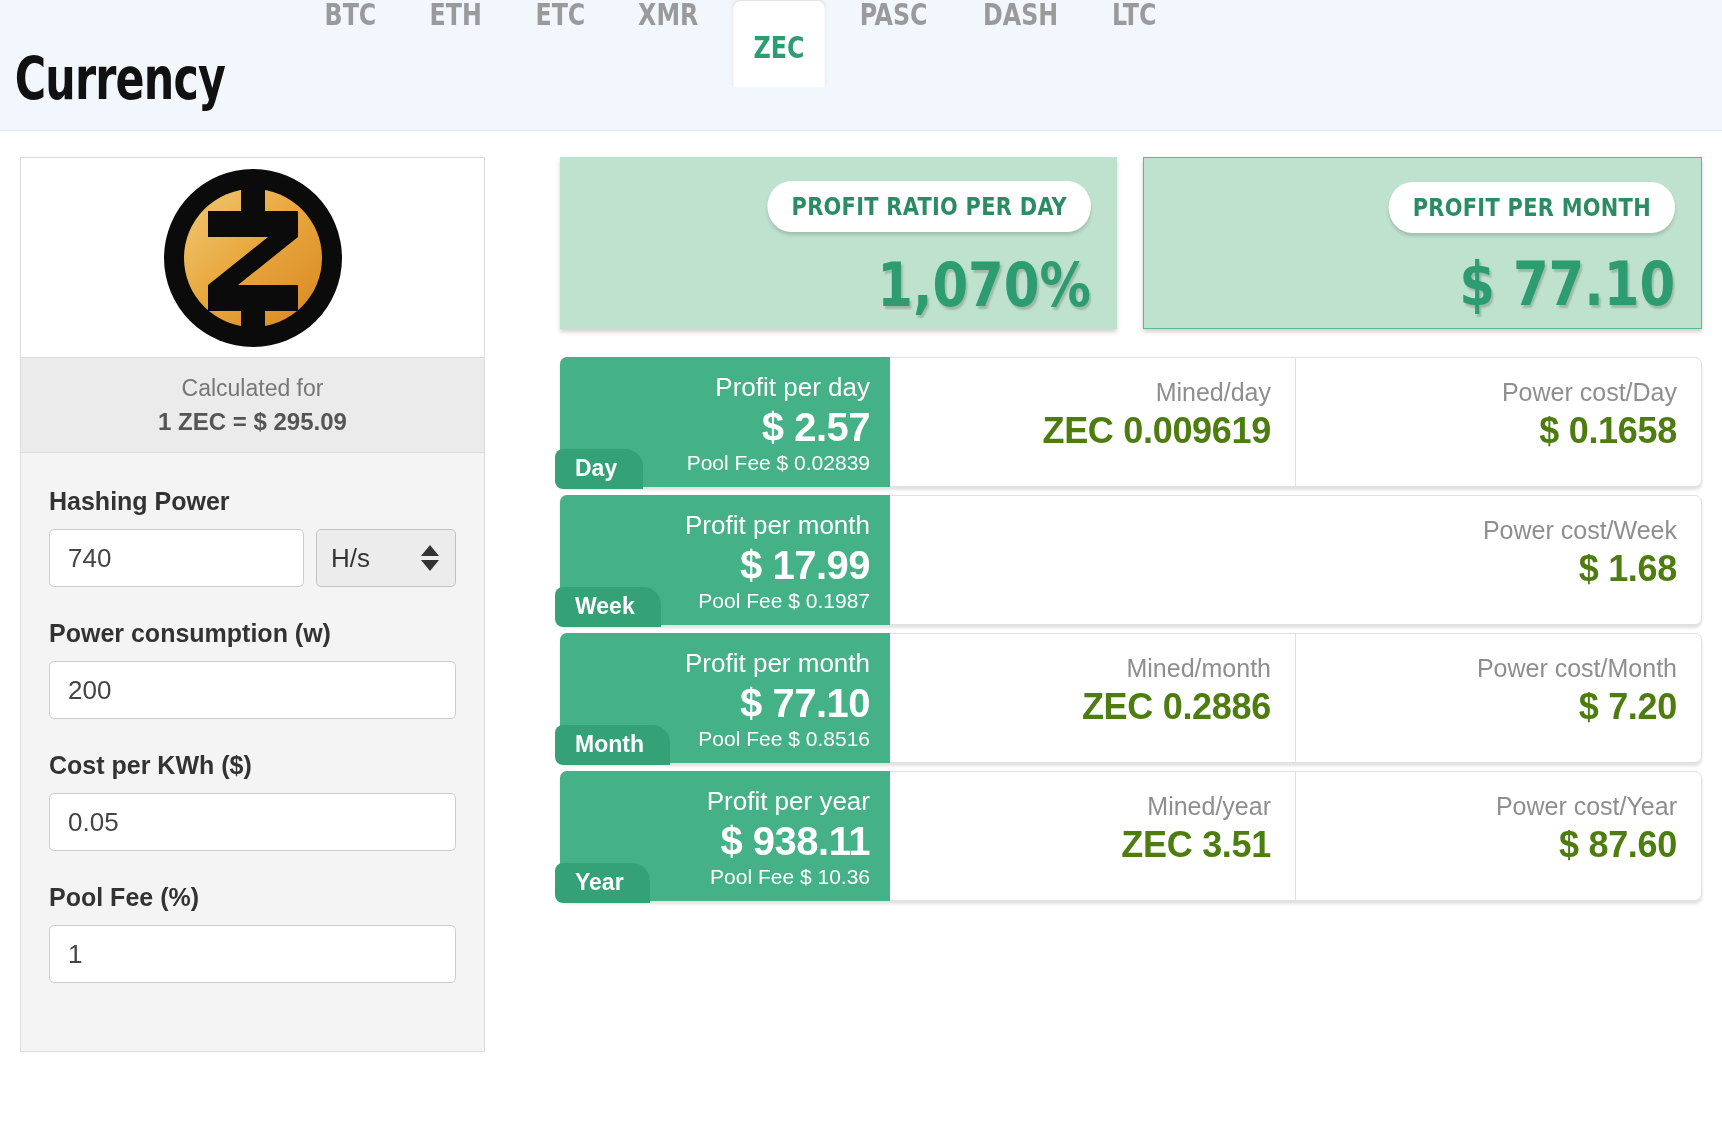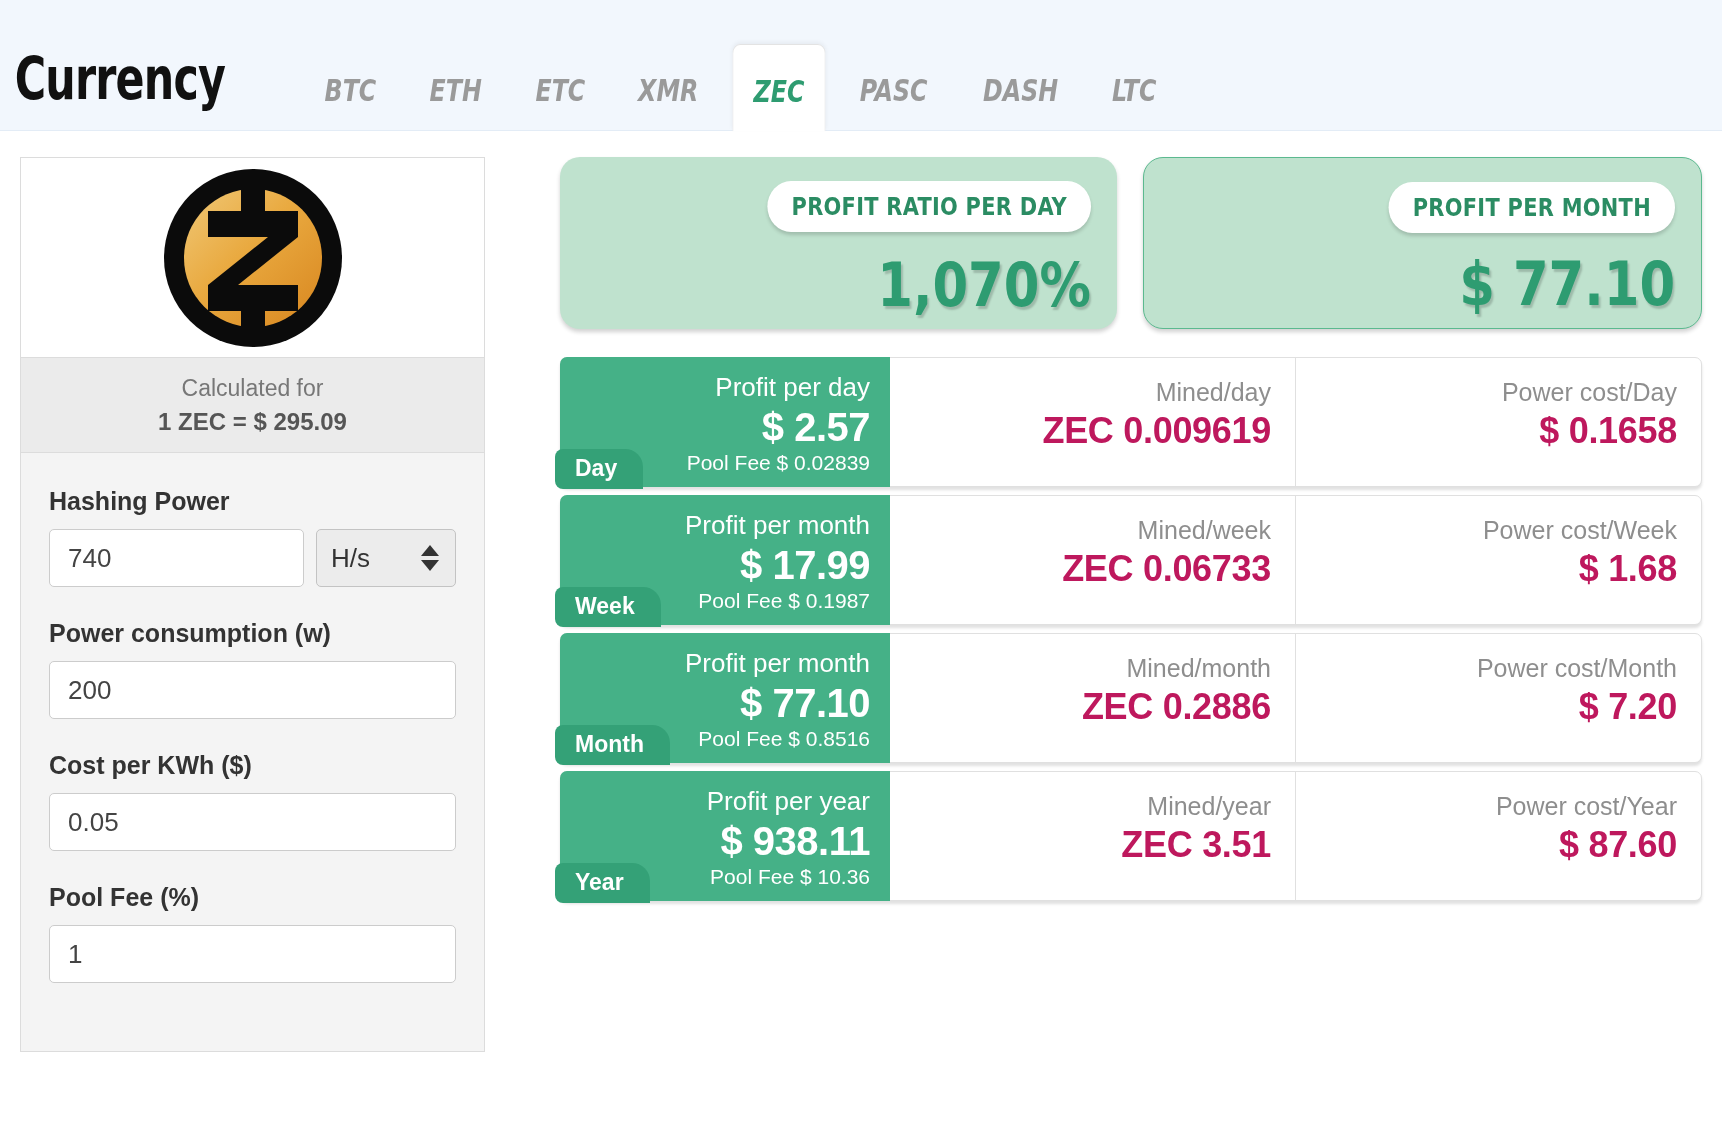--- a/index.html
+++ b/index.html
@@ -27,24 +27,23 @@
     color:#111111;
     letter-spacing:-1px;
     padding:0 0 22px 18px;
     line-height:1;
     white-space:nowrap;
     transform:scaleX(0.82);
     transform-origin:left bottom;
   }
   .tabs {
     display:flex;
-    align-items:flex-end;
+    align-items:flex-start;
     margin-left:24px;
     height:100%;
-    font-style:italic;
   }
   .tab {
     font-family:"DejaVu Sans Condensed","Liberation Sans Narrow","Liberation Sans", sans-serif;
     font-weight:bold;
     font-size:30px;
     color:#9a9a9a;
     padding:0 23px 24px 23px;
     line-height:1;
     cursor:pointer;
     position:relative;
@@ -150,21 +149,21 @@
   .spinner .dn { border-top:11px solid #333333; }
 
   
   .right-panel { flex:1 1 auto; padding-left:75px; padding-right:0; }
 
   .summary-row { display:flex; gap:26px; margin-bottom:28px; }
   .summary-card {
     flex:1 1 0;
     height:172px;
     background:#bfe2ce;
-    border-radius:20px;
+    border-radius:0;
     position:relative;
     box-shadow:0 3px 4px rgba(0,0,0,0.18);
   }
   .summary-card.bordered { border:1px solid #5bb98f; }
   .badge {
     position:absolute;
     top:24px; right:26px;
     background:#ffffff;
     border-radius:26px;
     padding:11px 26px;
@@ -235,21 +234,21 @@
   .cell {
     flex:1 1 0;
     padding:20px 24px 0 0;
     text-align:right;
     position:relative;
   }
   .cell + .cell { border-left:1px solid #e0e0e0; }
   .cell .lbl { font-size:25px; color:#8e8e8e; line-height:1.15; }
   .cell .val {
     font-size:36px;
-    color:#be185d;
+    color:#4d7c0f;
     font-weight:bold;
     line-height:1.35;
     letter-spacing:-0.3px;
   }
 </style>
 </head>
 <body>
 
 <div class="header">
   <div class="brand">Currency</div>
@@ -366,24 +365,20 @@
       </div>
 
       <div class="row">
         <div class="cell-profit">
           <div class="period-tab">Week</div>
           <div class="lbl">Profit per month</div>
           <div class="val">$ 17.99</div>
           <div class="fee">Pool Fee $ 0.1987</div>
         </div>
         <div class="cell">
-          <div class="lbl">Mined/week</div>
-          <div class="val">ZEC 0.06733</div>
-        </div>
-        <div class="cell">
           <div class="lbl">Power cost/Week</div>
           <div class="val">$ 1.68</div>
         </div>
       </div>
 
       <div class="row">
         <div class="cell-profit">
           <div class="period-tab">Month</div>
           <div class="lbl">Profit per month</div>
           <div class="val">$ 77.10</div>

